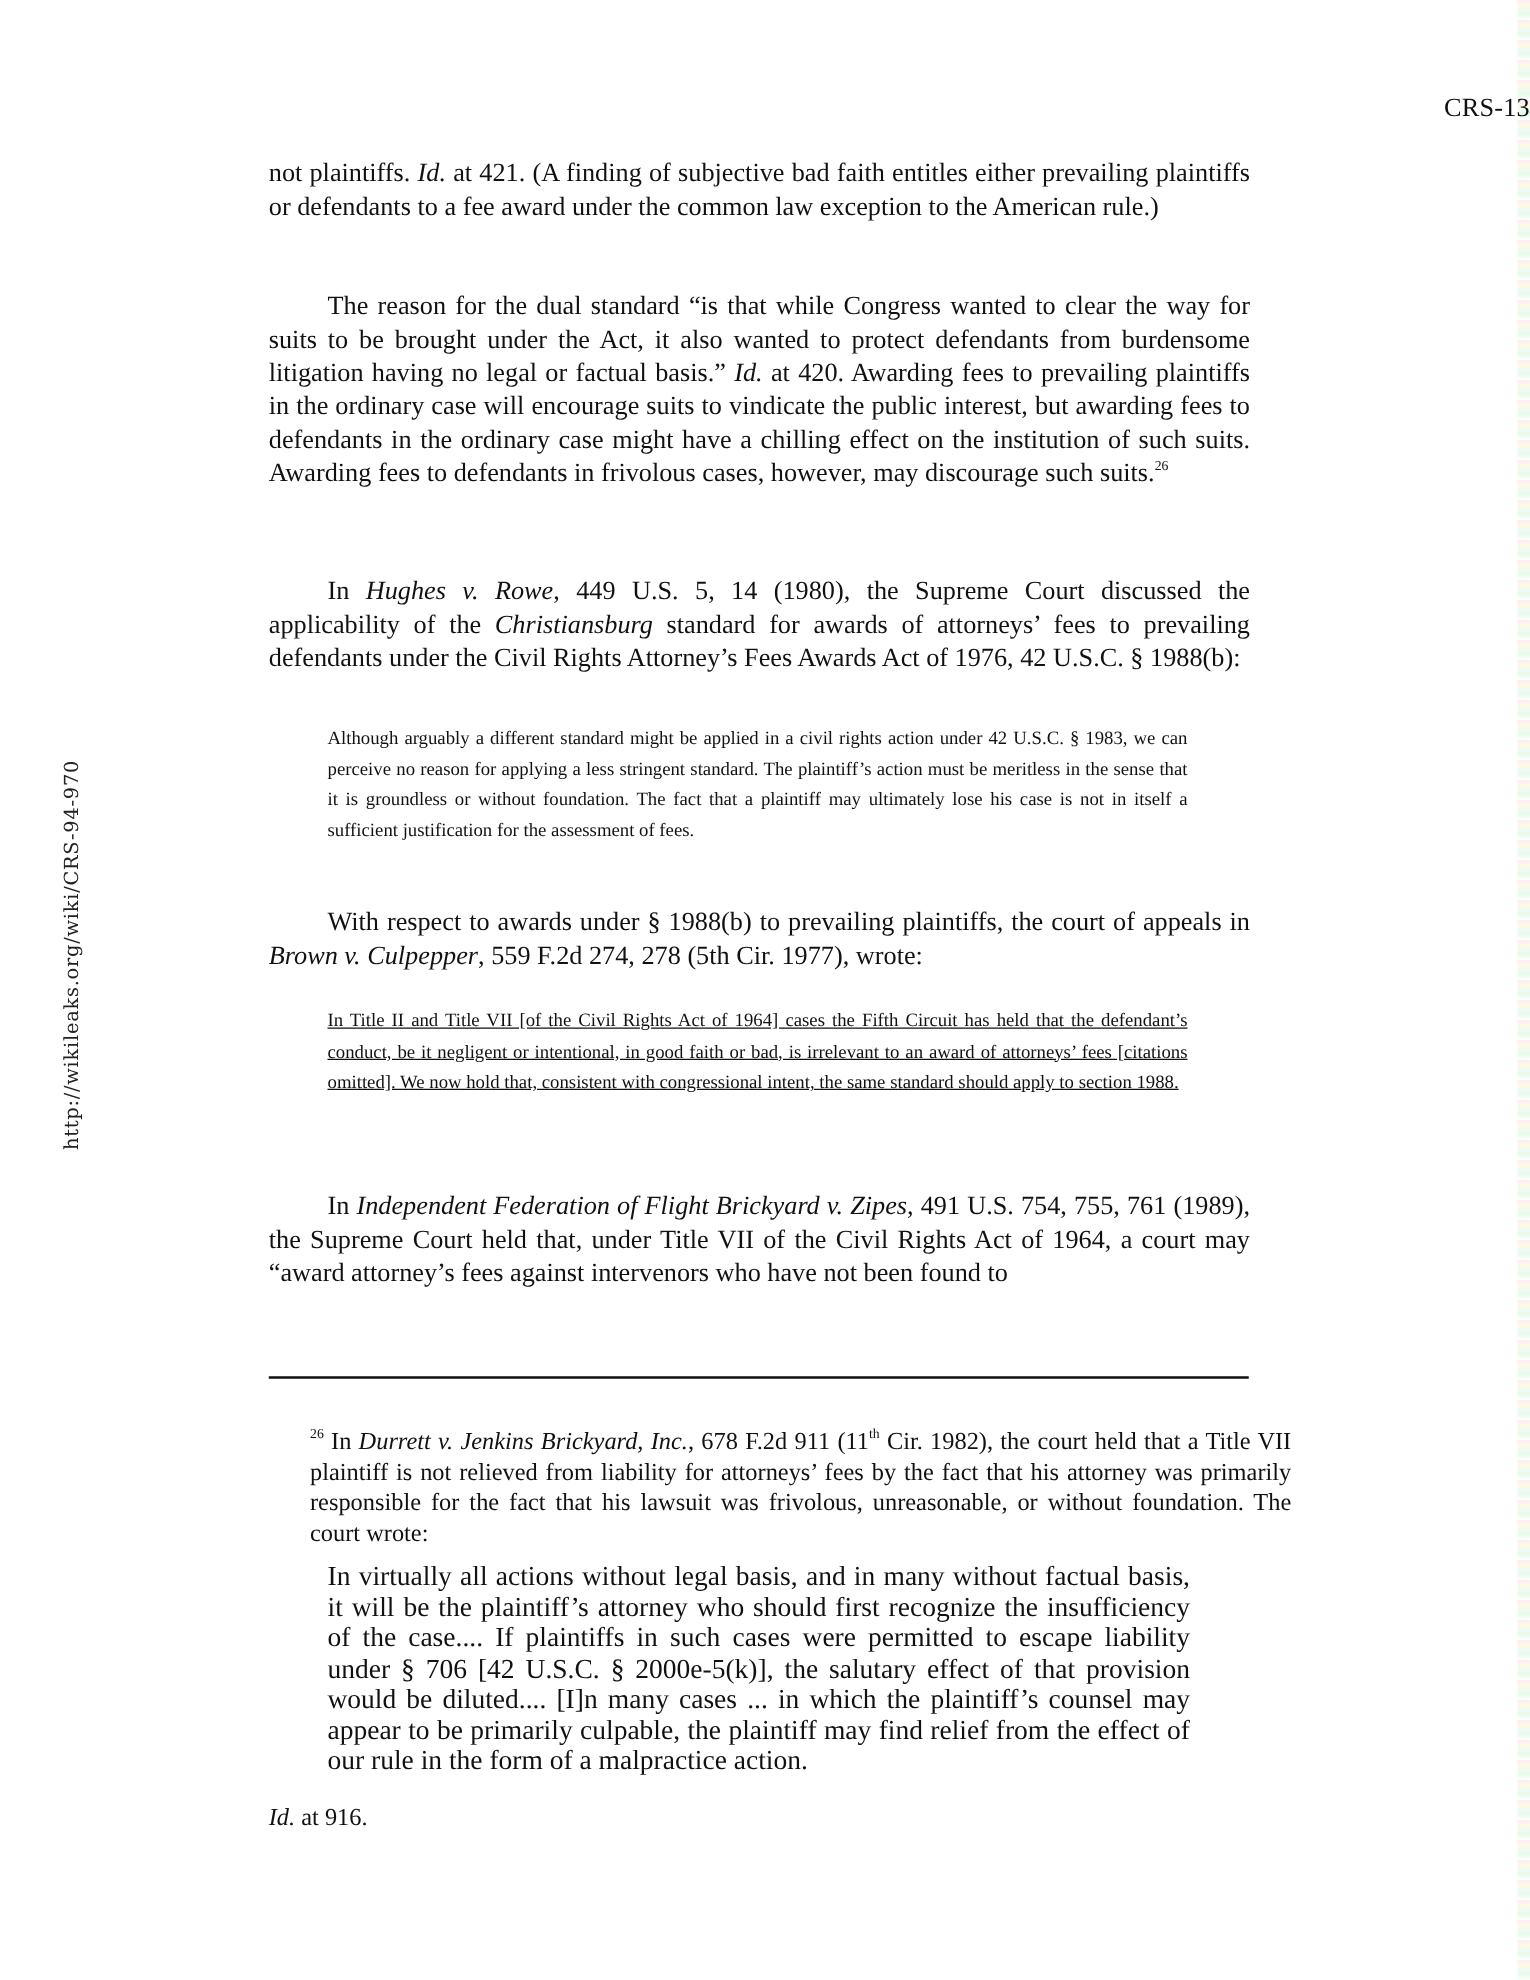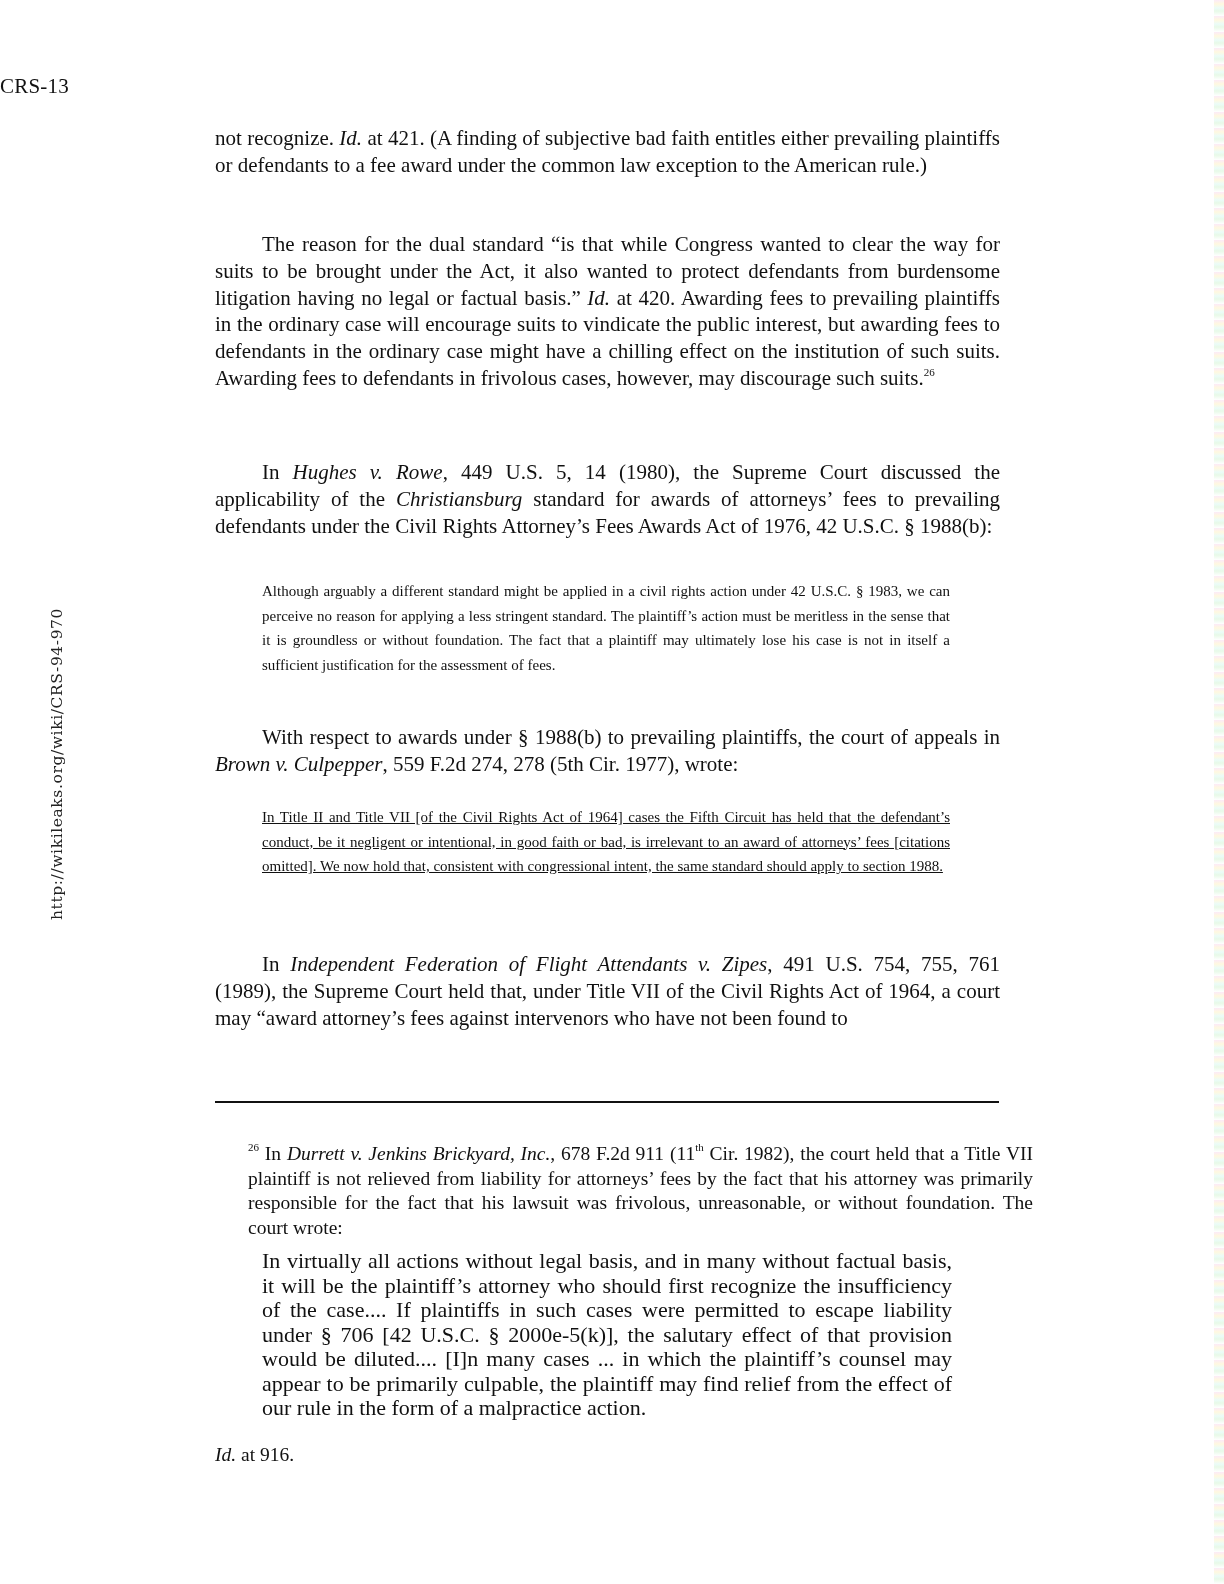--- a/index.html
+++ b/index.html
@@ -7,21 +7,21 @@
     width: 1224px; height: 1584px; position: relative; overflow: hidden;
     background: #ffffff; color: #111;
     font-family: "Liberation Serif", "DejaVu Serif", serif;
   }
   .edge {
     position: absolute; right: 0; top: 0; width: 10px; height: 1584px;
     background: repeating-linear-gradient(180deg, #fbe6f6 0px, #fff7d8 4px, #e6fbf6 8px, #e2f8e2 11px, #ffffff 16px);
     opacity: 0.8;
   }
   .header {
-    position: absolute; top: 74px; left: 0; width: 1224px; text-align: left;
+    position: absolute; top: 74px; left: 0; width: 1224px; text-align: right;
     font-size: 21px; letter-spacing: 0.2px;
   }
   .side-url {
     position: absolute; left: 48px; top: 920px; transform-origin: 0 0;
     transform: rotate(-90deg); font-size: 15.5px; letter-spacing: 0.6px;
     white-space: nowrap; color: #222;
     font-family: "DejaVu Serif", serif;
   }
   .body-text { position: absolute; left: 215px; width: 785px; font-size: 21px; line-height: 26.8px; }
   .p { margin: 0; text-align: justify; }
@@ -36,33 +36,33 @@
 </style>
 </head>
 <body>
 
 <div class="edge"></div>
 
 <div class="header">CRS-13</div>
 
 <div class="side-url">http://wikileaks.org/wiki/CRS-94-970</div>
 
-<p class="body-text p" style="top:125px;"><span>not recognize. </span><i>Id.</i><span> at 421.  (A finding of subjective bad faith entitles either prevailing plaintiffs or defendants to a fee award under the common law exception to the American rule.)</span></p>
+<p class="body-text p" style="top:125px;"><span>not plaintiffs. </span><i>Id.</i><span> at 421.  (A finding of subjective bad faith entitles either prevailing plaintiffs or defendants to a fee award under the common law exception to the American rule.)</span></p>
 
 <p class="body-text p indent" style="top:231px;"><span>The reason for the dual standard “is that while Congress wanted to clear the way for suits to be brought under the Act, it also wanted to protect defendants from burdensome litigation having no legal or factual basis.”  </span><i>Id.</i><span> at 420.  Awarding fees to prevailing plaintiffs in the ordinary case will encourage suits to vindicate the public interest, but awarding fees to defendants in the ordinary case might have a chilling effect on the institution of such suits.  Awarding fees to defendants in frivolous cases, however, may discourage such suits.</span><sup>26</sup></p>
 
 <p class="body-text p indent" style="top:459px;"><span>In </span><i>Hughes v. Rowe</i><span>, 449 U.S. 5, 14 (1980), the Supreme Court discussed the applicability of the </span><i>Christiansburg</i><span> standard for awards of attorneys’ fees to prevailing defendants under the Civil Rights Attorney’s Fees Awards Act of 1976, 42 U.S.C. § 1988(b):</span></p>
 
 <p class="block-quote" style="top:579px;">Although arguably a different standard might be applied in a civil rights action under 42 U.S.C. § 1983, we can perceive no reason for applying a less stringent standard.  The plaintiff’s action must be meritless in the sense that it is groundless or without foundation.  The fact that a plaintiff may ultimately lose his case is not in itself a sufficient justification for the assessment of fees.</p>
 
 <p class="body-text p indent" style="top:724px;"><span>With respect to awards under § 1988(b) to prevailing plaintiffs, the court of appeals in </span><i>Brown v. Culpepper</i><span>, 559 F.2d 274, 278 (5th Cir. 1977), wrote:</span></p>
 
 <p class="block-quote" style="top:805px;text-decoration:underline;">In Title II and Title VII [of the Civil Rights Act of 1964] cases the Fifth Circuit has held that the defendant’s conduct, be it negligent or intentional, in good faith or bad, is irrelevant to an award of attorneys’ fees [citations omitted].  We now hold that, consistent with congressional intent, the same standard should apply to section 1988.</p>
 
-<p class="body-text p indent" style="top:951px;"><span>In </span><i>Independent Federation of Flight Attendants v. Zipes</i><span>, 491 U.S. 754, 755, 761 (1989), the Supreme Court held that, under Title VII of the Civil Rights Act of 1964, a court may “award attorney’s fees against intervenors who have not been found to</span></p>
+<p class="body-text p indent" style="top:951px;"><span>In </span><i>Independent Federation of Flight Brickyard v. Zipes</i><span>, 491 U.S. 754, 755, 761 (1989), the Supreme Court held that, under Title VII of the Civil Rights Act of 1964, a court may “award attorney’s fees against intervenors who have not been found to</span></p>
 
 <div class="rule"></div>
 
 <p class="fn" style="top:1126px;"><sup>26</sup><span> In </span><i>Durrett v. Jenkins Brickyard, Inc.</i><span>, 678 F.2d 911 (11</span><sup>th</sup><span> Cir. 1982), the court held that a Title VII plaintiff is not relieved from liability for attorneys’ fees by the fact that his attorney was primarily responsible for the fact that his lawsuit was frivolous, unreasonable, or without foundation.  The court wrote:</span></p>
 
 <p class="fn-quote" style="top:1249px;">In virtually all actions without legal basis, and in many without factual basis, it will be the plaintiff’s attorney who should first recognize the insufficiency of the case....  If plaintiffs in such cases were permitted to escape liability under § 706 [42 U.S.C. § 2000e-5(k)], the salutary effect of that provision would be diluted.... [I]n many cases ... in which the plaintiff’s counsel may appear to be primarily culpable, the plaintiff may find relief from the effect of our rule in the form of a malpractice action.</p>
 
 <div class="fn-end"><i>Id.</i><span> at 916.</span></div>
 
 </body></html>

